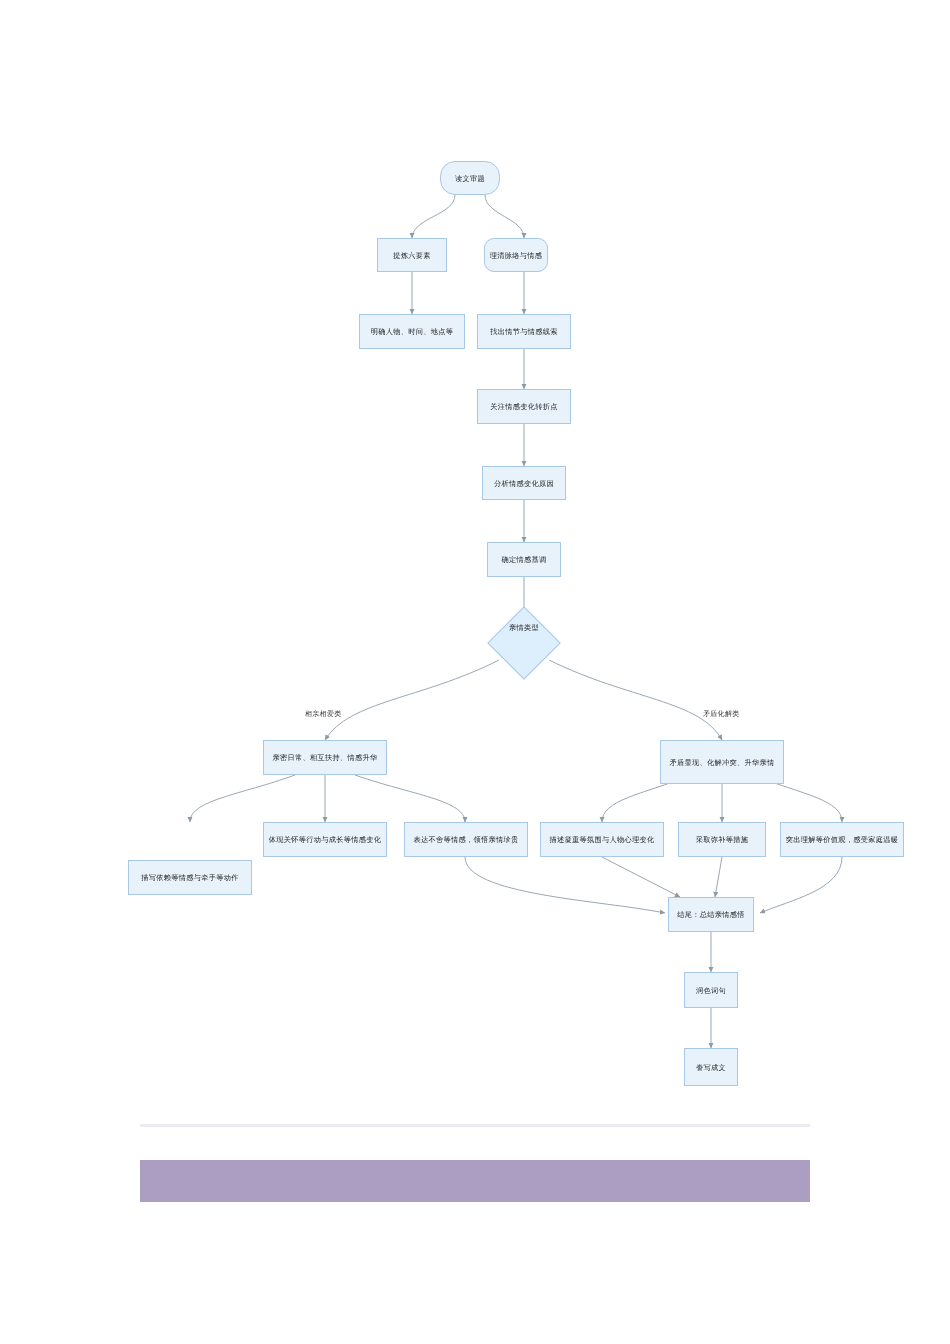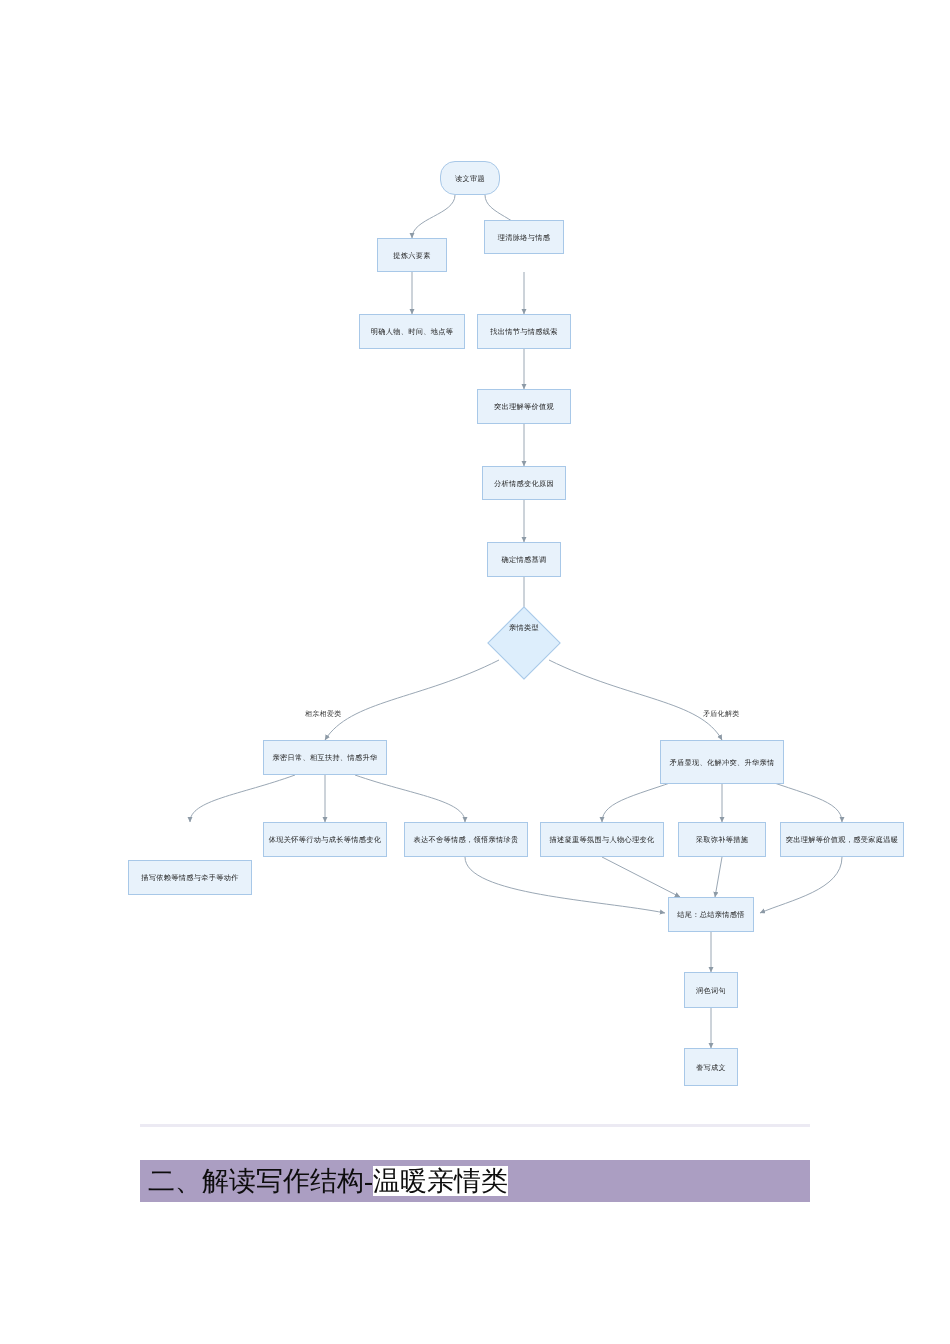--- a/index.html
+++ b/index.html
@@ -113,27 +113,27 @@
         <path d="M711,932 L711,972"></path>
 
         <path d="M711,1008 L711,1048"></path>
       </g>
     </svg>
 
     <div class="node" style="left:440px;top:161px;width:60px;height:34px;border-radius:15px;">读文审题</div>
 
     <div class="node" style="left:377px;top:238px;width:70px;height:34px;text-align:center;">提炼六要素</div>
 
-    <div class="node" style="left:484px;top:220px;width:80px;height:34px;">理清脉络与情感</div>
+    <div class="node" style="left:484px;top:238px;width:64px;height:34px;border-radius:10px;">理清脉络与情感</div>
 
     <div class="node" style="left:359px;top:314px;width:106px;height:35px;">明确人物、时间、地点等</div>
 
     <div class="node" style="left:477px;top:314px;width:94px;height:35px;">找出情节与情感线索</div>
 
-    <div class="node" style="left:477px;top:389px;width:94px;height:35px;">突出理解等价值观</div>
+    <div class="node" style="left:477px;top:389px;width:94px;height:35px;">关注情感变化转折点</div>
 
     <div class="node" style="left:482px;top:466px;width:84px;height:34px;">分析情感变化原因</div>
 
     <div class="node" style="left:487px;top:542px;width:74px;height:35px;">确定情感基调</div>
 
     <div class="diamond" style="left:498px;top:617px;width:52px;height:52px;"></div>
     <div class="diamond-label" style="left:494px;top:619px;width:60px;height:18px;">亲情类型</div>
 
     <div class="edge-label" style="left:305px;top:709px;">相亲相爱类</div>
     <div class="edge-label" style="left:703px;top:709px;">矛盾化解类</div>
@@ -158,15 +158,14 @@
 
     <div class="node" style="left:684px;top:972px;width:54px;height:36px;">润色词句</div>
 
     <div class="node" style="left:684px;top:1048px;width:54px;height:38px;">誊写成文</div>
 
   </div>
 
   <div class="hrule"></div>
 
   <div class="heading-band"></div>
-  <div class="heading-text"><span>二、解读写作结构-</span><span class="heading-hl">温暖亲情类</span></div>
 
 </div>
 
 </body></html>

